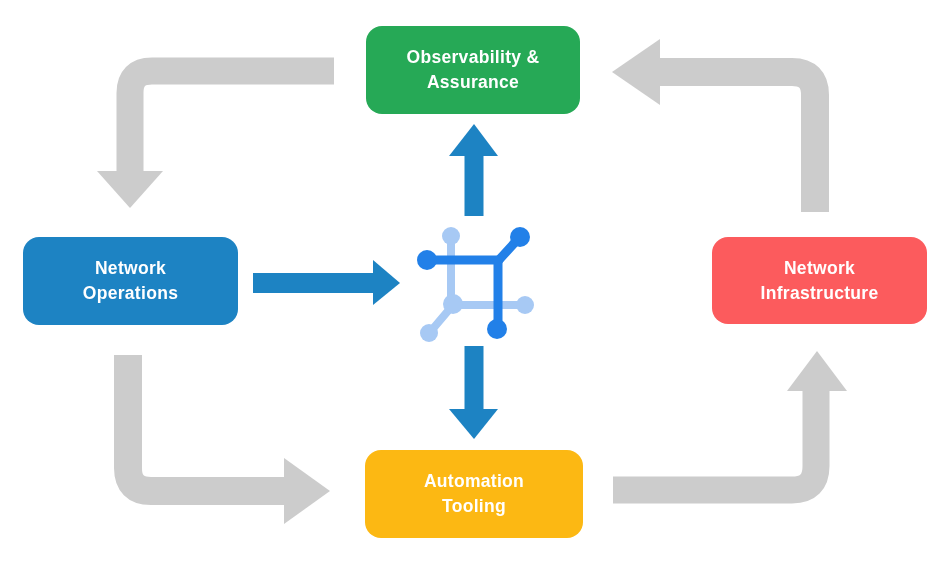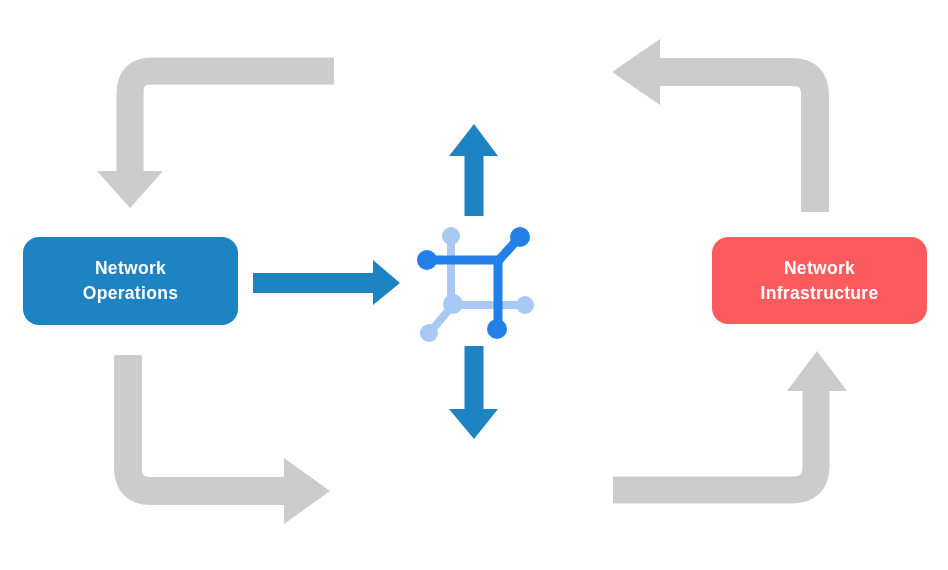--- a/index.html
+++ b/index.html
@@ -87,25 +87,33 @@
       <g stroke="#2280e8" stroke-width="9" stroke-linecap="round" stroke-linejoin="round" fill="#2280e8">
         <path d="M 428 260 L 499 260" fill="none"></path>
         <path d="M 519 238 L 498 261 L 498 327" fill="none"></path>
         <circle cx="427" cy="260" r="10" stroke="none"></circle>
         <circle cx="520" cy="237" r="10" stroke="none"></circle>
         <circle cx="497" cy="329" r="10" stroke="none"></circle>
       </g>
     </g>
   </svg>
 
+  <div class="node node-observability">
+    <span>Observability &amp;
+Assurance</span>
+  </div>
 
   <div class="node node-network-operations">
     <span>Network
 Operations</span>
   </div>
 
   <div class="node node-network-infrastructure">
     <span>Network
 Infrastructure</span>
   </div>
 
+  <div class="node node-automation-tooling">
+    <span>Automation
+Tooling</span>
+  </div>
 
 </div>
 
 </body></html>

